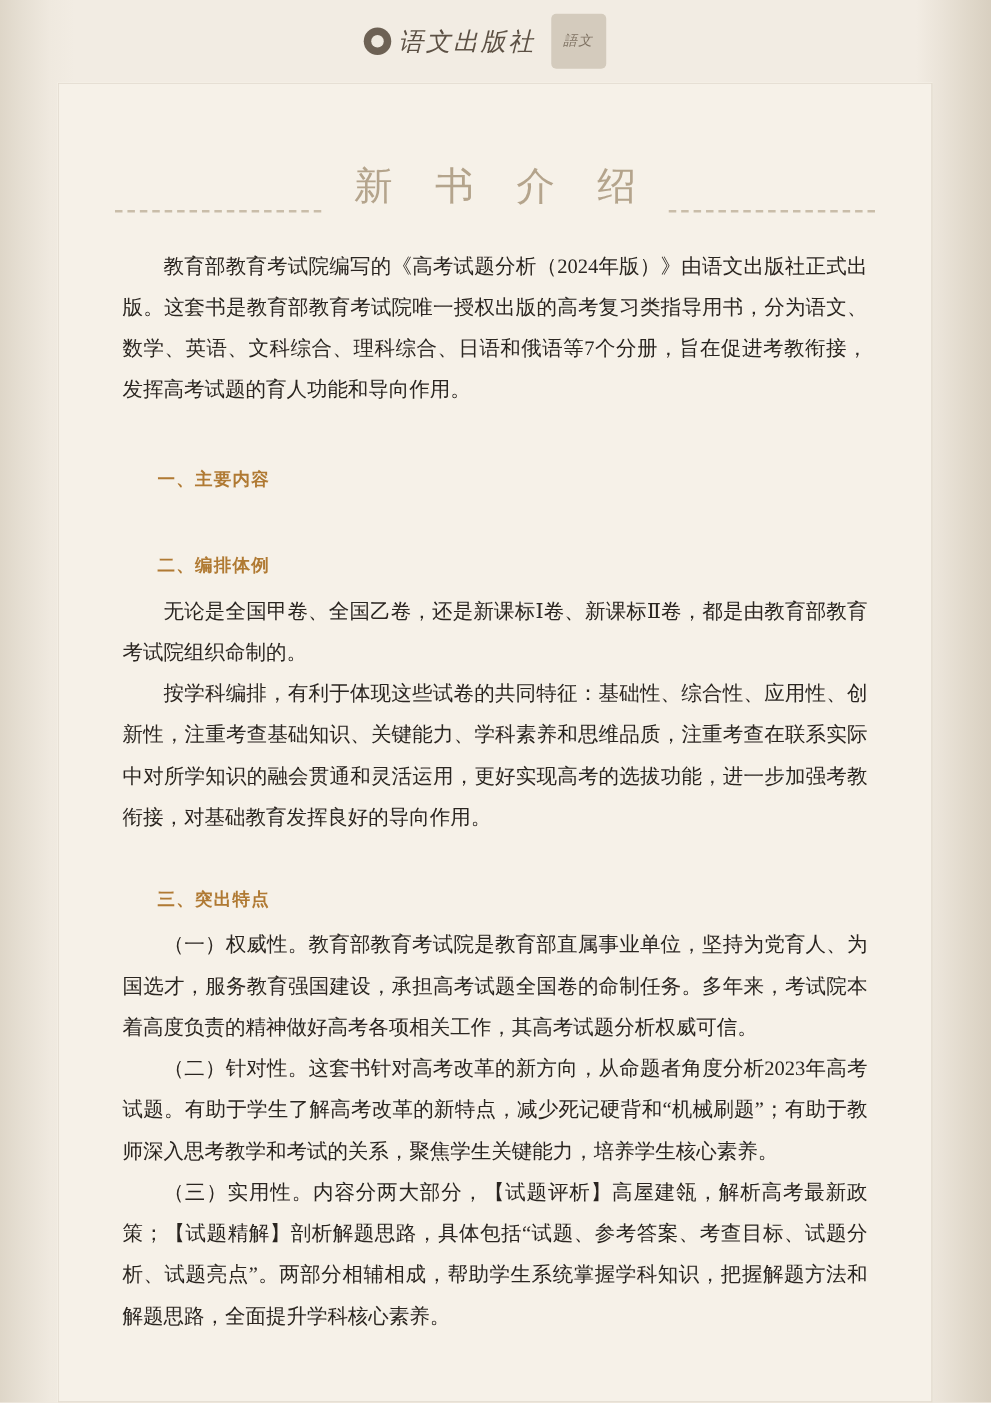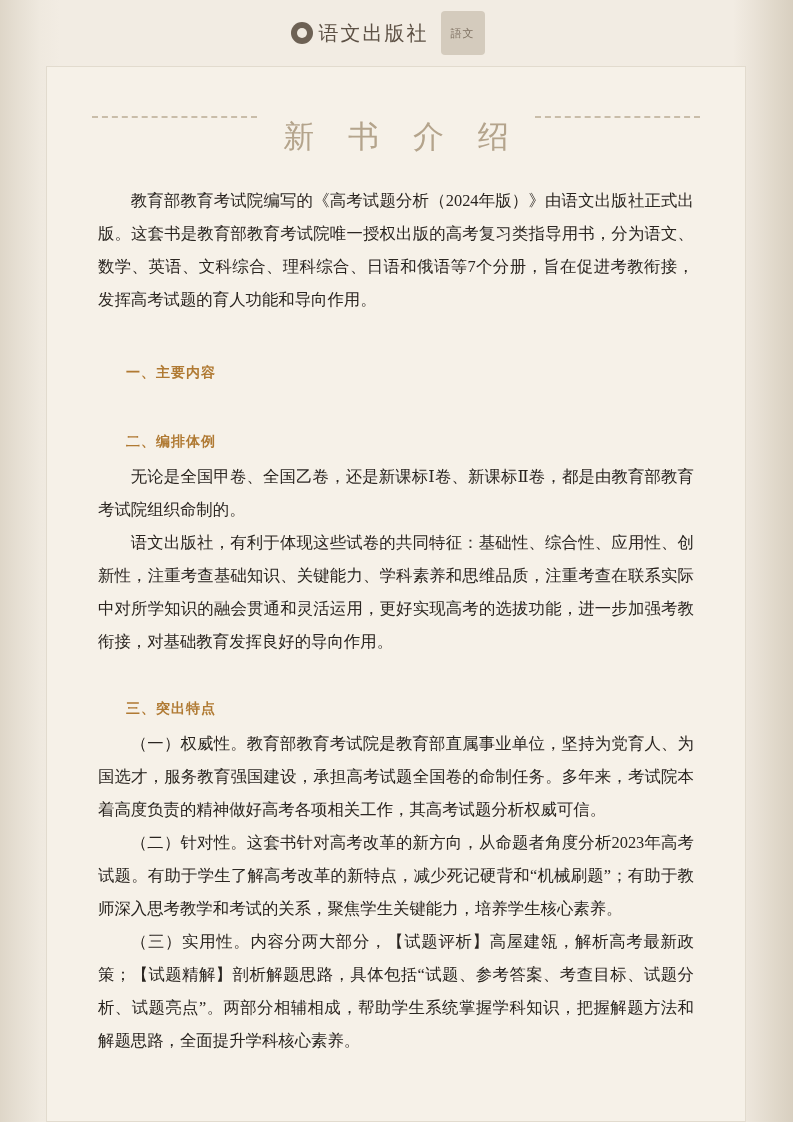--- a/index.html
+++ b/index.html
@@ -27,20 +27,21 @@
 
   
   .masthead {
     position: absolute;
     left: 0; right: 0; top: 0;
     height: 66px;
     display: flex;
     align-items: center;
     justify-content: center;
     gap: 10px;
+    font-style: italic;
   }
   .masthead-inner {
     display: flex;
     align-items: center;
     gap: 6px;
     transform: translateX(-6px);
   }
   .logo-mark {
     width: 22px;
     height: 22px;
@@ -96,23 +97,24 @@
     top: 66px;
     width: 700px;
     bottom: 0;
     background: #f6f1e8;
     box-shadow: 0 0 0 1px rgba(190,178,158,.35) inset;
   }
 
   
   .title-row {
     display: flex;
-    align-items: flex-start;
+    align-items: flex-end;
     gap: 14px;
-    padding: 50px 46px 0 46px;
+    padding: 34px 46px 0 46px;
+    margin-top: 28px;
   }
   .dash {
     flex: 1 1 auto;
     height: 0;
     border-top: 2px dashed #c9bda9;
   }
   .title-text {
     font-family: "DejaVu Serif", serif;
     font-size: 31px;
     letter-spacing: 12px;
@@ -170,21 +172,21 @@
     <div class="body">
 
       <p class="lead">教育部教育考试院编写的《高考试题分析（2024年版）》由语文出版社正式出版。这套书是教育部教育考试院唯一授权出版的高考复习类指导用书，分为语文、数学、英语、文科综合、理科综合、日语和俄语等7个分册，旨在促进考教衔接，发挥高考试题的育人功能和导向作用。</p>
 
       <div class="gap-md"></div>
       <h2 class="section-head">一、主要内容</h2>
 
       <div class="gap-md"></div>
       <h2 class="section-head">二、编排体例</h2>
       <p>无论是全国甲卷、全国乙卷，还是新课标Ⅰ卷、新课标Ⅱ卷，都是由教育部教育考试院组织命制的。</p>
-      <p>语文出版社，有利于体现这些试卷的共同特征：基础性、综合性、应用性、创新性，注重考查基础知识、关键能力、学科素养和思维品质，注重考查在联系实际中对所学知识的融会贯通和灵活运用，更好实现高考的选拔功能，进一步加强考教衔接，对基础教育发挥良好的导向作用。</p>
+      <p>按学科编排，有利于体现这些试卷的共同特征：基础性、综合性、应用性、创新性，注重考查基础知识、关键能力、学科素养和思维品质，注重考查在联系实际中对所学知识的融会贯通和灵活运用，更好实现高考的选拔功能，进一步加强考教衔接，对基础教育发挥良好的导向作用。</p>
 
       <div class="gap-md"></div>
       <h2 class="section-head">三、突出特点</h2>
       <p>（一）权威性。教育部教育考试院是教育部直属事业单位，坚持为党育人、为国选才，服务教育强国建设，承担高考试题全国卷的命制任务。多年来，考试院本着高度负责的精神做好高考各项相关工作，其高考试题分析权威可信。</p>
       <p>（二）针对性。这套书针对高考改革的新方向，从命题者角度分析2023年高考试题。有助于学生了解高考改革的新特点，减少死记硬背和“机械刷题”；有助于教师深入思考教学和考试的关系，聚焦学生关键能力，培养学生核心素养。</p>
       <p>（三）实用性。内容分两大部分，【试题评析】高屋建瓴，解析高考最新政策；【试题精解】剖析解题思路，具体包括“试题、参考答案、考查目标、试题分析、试题亮点”。两部分相辅相成，帮助学生系统掌握学科知识，把握解题方法和解题思路，全面提升学科核心素养。</p>
 
     </div>
   </div>
 </div>

